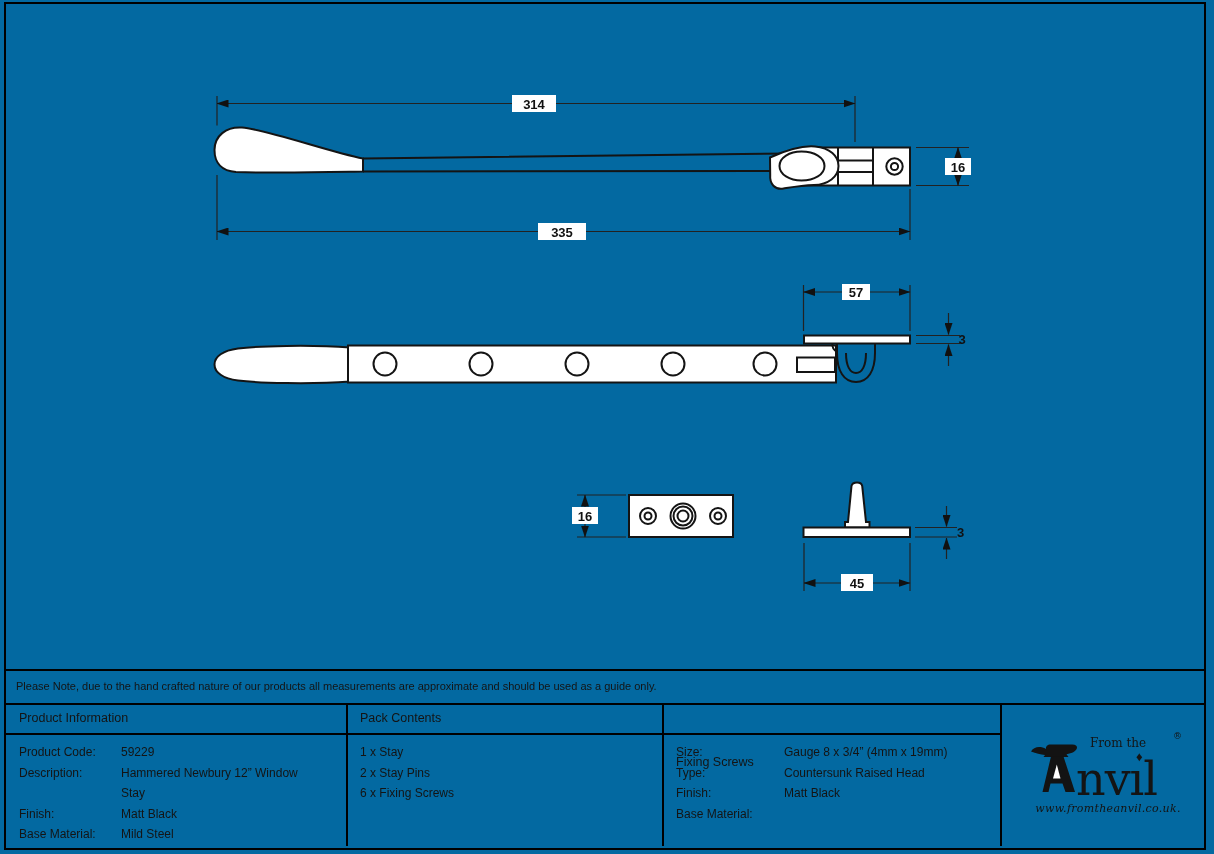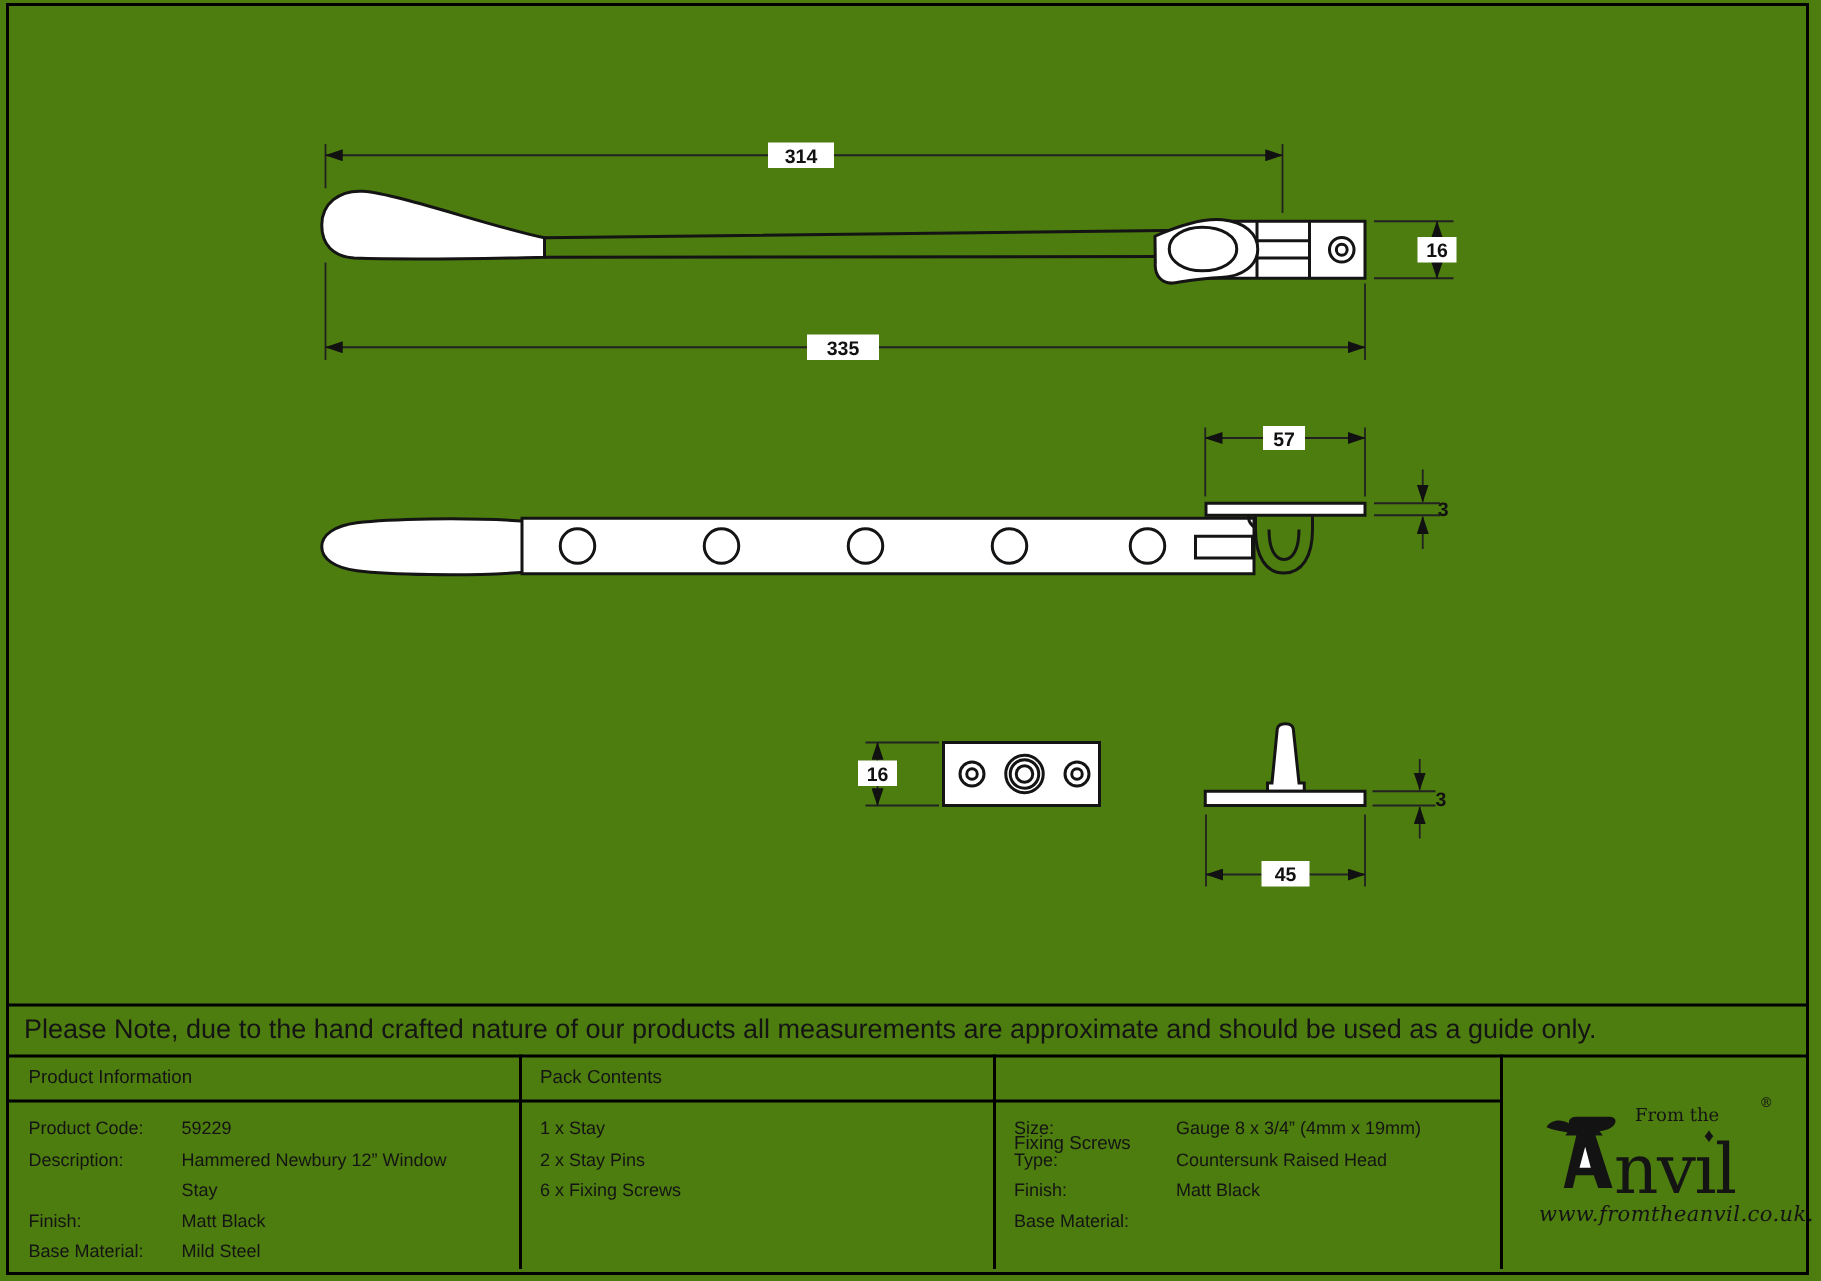--- a/index.html
+++ b/index.html
@@ -1,41 +1,41 @@
 <!DOCTYPE html>
 <html><head>
 <meta charset="utf-8">
 <style>
   html,body{margin:0;padding:0;background:#e8e8e8;}
-  .screen{position:relative;width:1214px;height:854px;background:#4d7c0f;overflow:hidden;
+  .screen{position:relative;width:1214px;height:854px;background:#0369a1;overflow:hidden;
           font-family:"Liberation Sans",sans-serif;color:#141414;}
   .abs{position:absolute;}
   .page-border{left:4px;top:2px;width:1198px;height:844px;border:2px solid #000;}
   .hline{background:#000;height:2px;}
   .vline{background:#000;width:2px;}
   .note-text{left:16px;top:670px;width:1100px;height:32px;display:flex;align-items:center;
-             font-size:18px;}
+             font-size:11px;}
   .col-header{font-size:12.5px;top:711px;}
   .kv-grid{display:grid;grid-template-columns:102px 192px;line-height:20.6px;font-size:12px;}
   .kv-grid.fix{grid-template-columns:108px 232px;}
   .list{line-height:20.6px;font-size:12px;}
   .dimtxt{font:600 13px "Liberation Sans",sans-serif;fill:#111;}
   .part{fill:#fff;stroke:#141414;stroke-width:2;}
   .pline{fill:none;stroke:#141414;stroke-width:2;}
   .dim{fill:none;stroke:#222;stroke-width:1.2;}
   .tbg{fill:#fff;}
   
   .logo-box{left:1026px;top:728px;width:164px;height:100px;}
   .logo-prefix{left:64px;top:8px;font-family:"DejaVu Serif",serif;font-size:12px;}
   .logo-name{left:50px;top:28px;font-family:"DejaVu Serif",serif;font-size:46px;line-height:1;
              letter-spacing:-1px;}
   .logo-diamond{left:110px;top:21px;font-size:13px;}
   .logo-reg{left:147px;top:3px;font-size:9px;font-family:"DejaVu Serif",serif;}
   .logo-site{left:0;top:74px;width:164px;text-align:center;font-family:"DejaVu Serif",serif;
-             font-style:italic;font-size:14px;letter-spacing:0.3px;}
+             font-style:italic;font-size:11px;letter-spacing:0.3px;}
 </style>
 </head>
 <body>
 
 <div class="screen">
 
   <svg class="abs" style="left:0;top:0" width="1214" height="668" viewBox="0 0 1214 668">
     <defs>
       <pattern id="hammer" width="9" height="8" patternUnits="userSpaceOnUse">
         <circle cx="2.2" cy="2" r="2.5" fill="none" stroke="#161616" stroke-width="0.7"></circle>

